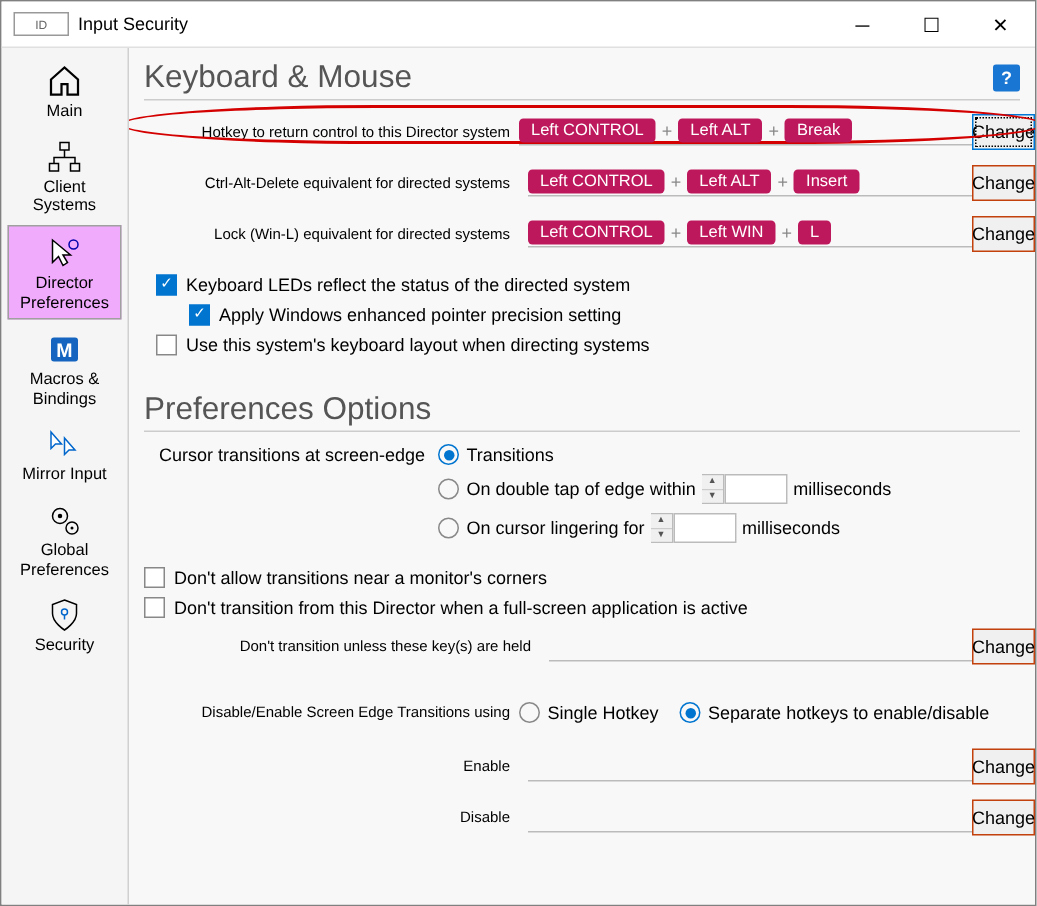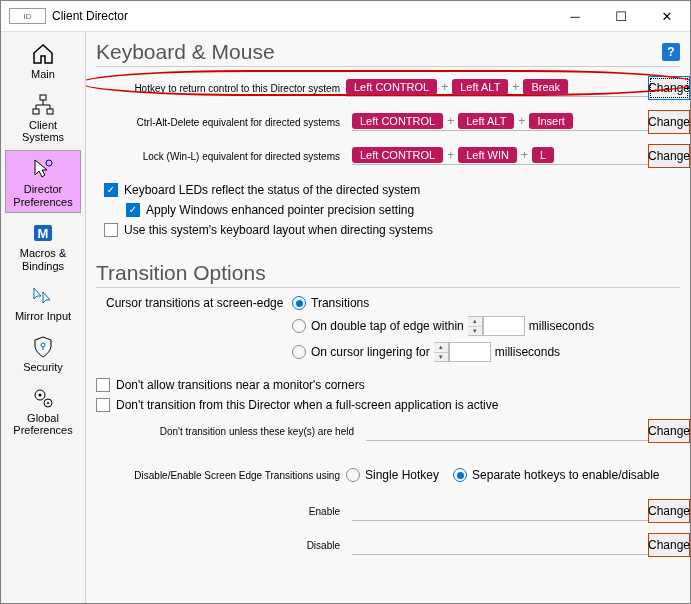--- a/index.html
+++ b/index.html
@@ -47,21 +47,21 @@
 .spinner-btns { width: 15px; height: 20px; display: flex; flex-direction: column; border: 1px solid #bbb; border-left: none; }
 .spinner-btns div { flex: 1; font-size: 6px; display: flex; align-items: center; justify-content: center; color: #555; background: #f0f0f0; }
 .spinner-btns div:first-child { border-bottom: 1px solid #ccc; }
 .rowgroup-underline { border-bottom: 1px solid #bbb; padding-bottom: 1px; margin-left: 6px; flex: 1; display: flex; align-items: center; }
 </style>
 </head>
 <body>
 
 <div class="titlebar">
   <div class="app-icon">ID</div>
-  <div class="title">Client Director</div>
+  <div class="title">Input Security</div>
   <div class="win-btns">
     <div class="win-btn">─</div>
     <div class="win-btn">☐</div>
     <div class="win-btn">✕</div>
   </div>
 </div>
 
 <div class="main-area">
 
   <div class="sidebar">
@@ -107,38 +107,38 @@
         <svg width="24" height="24" viewBox="0 0 24 24">
             <path d="M3 4 L3 15 L6 12 L10 12 Z" fill="#fff" stroke="#06c"></path>
             <path d="M12 8 L12 19 L15 16 L19 16 Z" fill="#fff" stroke="#06c"></path>
           </svg>
       </div>
       <span>Mirror Input</span>
     </div>
     <div class="side-item">
       <div class="side-icon">
         <svg width="24" height="24" viewBox="0 0 24 24">
-            <path d="M12 2 L20 5 L20 11 C20 17 12 22 12 22 C12 22 4 17 4 11 L4 5 Z" fill="none" stroke="#000"></path>
-            <circle cx="12" cy="10" r="2" fill="none" stroke="#06c"></circle>
-            <path d="M12 12 L12 15" stroke="#06c"></path>
-          </svg>
-      </div>
-      <span>Security</span>
-    </div>
-    <div class="side-item">
-      <div class="side-icon">
-        <svg width="24" height="24" viewBox="0 0 24 24">
             <circle cx="9" cy="9" r="5" fill="none" stroke="#000"></circle>
             <circle cx="9" cy="9" r="1.5" fill="#000"></circle>
             <circle cx="17" cy="17" r="4" fill="none" stroke="#000"></circle>
             <circle cx="17" cy="17" r="1" fill="#000"></circle>
           </svg>
       </div>
       <span>Global Preferences</span>
     </div>
+    <div class="side-item">
+      <div class="side-icon">
+        <svg width="24" height="24" viewBox="0 0 24 24">
+            <path d="M12 2 L20 5 L20 11 C20 17 12 22 12 22 C12 22 4 17 4 11 L4 5 Z" fill="none" stroke="#000"></path>
+            <circle cx="12" cy="10" r="2" fill="none" stroke="#06c"></circle>
+            <path d="M12 12 L12 15" stroke="#06c"></path>
+          </svg>
+      </div>
+      <span>Security</span>
+    </div>
   </div>
 
   <div class="content">
     <div class="section-title">
       <span>Keyboard &amp; Mouse</span>
       <div class="help-btn">?</div>
     </div>
 
     <div class="red-oval" style="left:-6px; top:38px; width:616px; height:26px;"></div>
 
@@ -187,21 +187,21 @@
         <div class="chk checked"></div>
         <span>Apply Windows enhanced pointer precision setting</span>
       </div>
     <div class="check-row">
         <div class="chk"></div>
         <span>Use this system's keyboard layout when directing systems</span>
       </div>
 
     <div style="height:18px"></div>
     <div class="section-title">
-        <span>Transition Options</span>
+        <span>Preferences Options</span>
       </div>
 
     <div style="display:flex; font-size:12px; margin-bottom:4px;">
       <div style="width:196px; text-align:left; padding-left:10px;">Cursor transitions at screen-edge</div>
       <div>
         <div class="radio-row">
             <div class="radio checked"></div>
             <span>Transitions</span>
           </div>
         <div class="radio-row">

